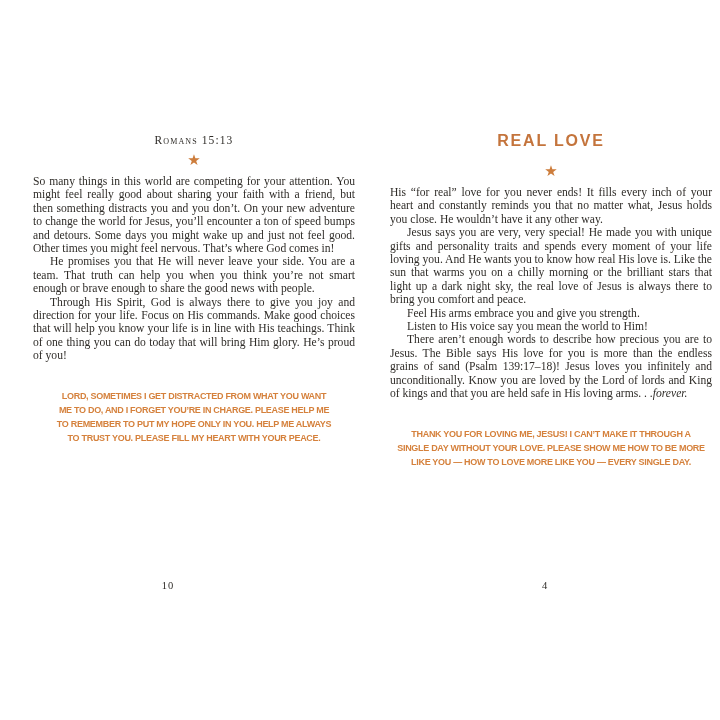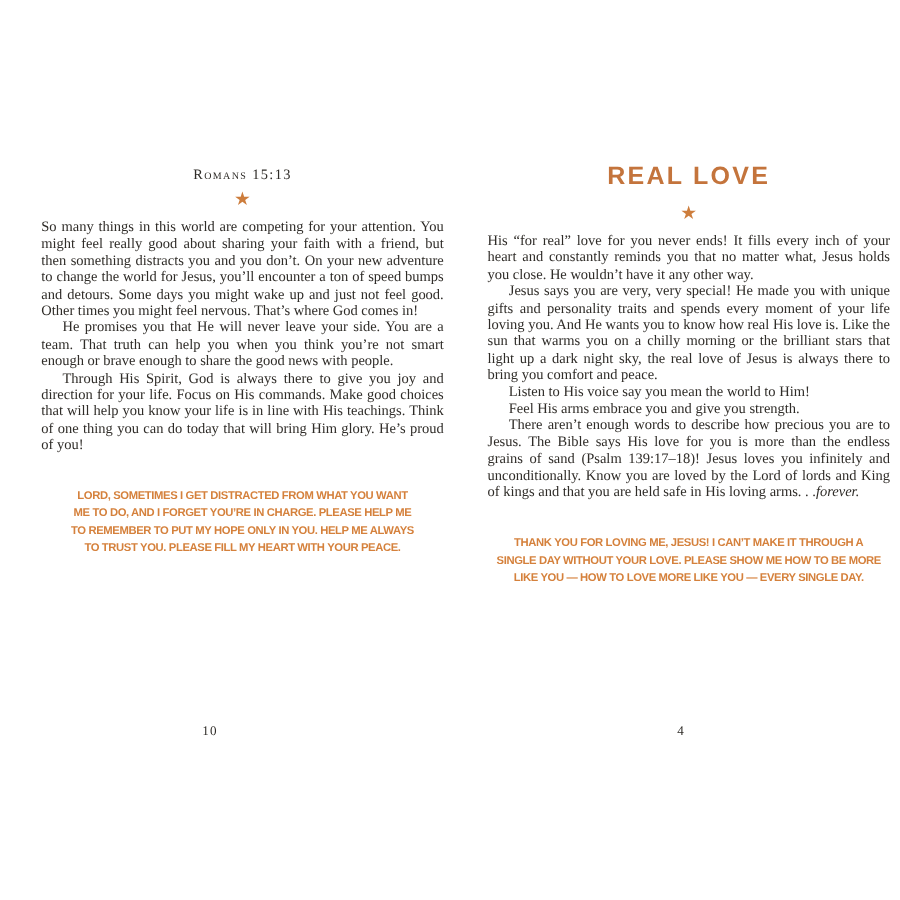--- a/index.html
+++ b/index.html
@@ -31,21 +31,21 @@
     font-weight: 700;
     font-size: 20px;
     line-height: 20px;
     height: 20px;
     letter-spacing: 1.5px;
     text-align: center;
     color: var(--accent-orange, #c4743c);
     margin: 0 0 13px 0;
   }
   #page-right .title {
-    font-size: 20px;
+    font-size: 16px;
     letter-spacing: 1.8px;
   }
   .verse {
     font-style: italic;
     font-size: 12.3px;
     line-height: 14.5px;
     text-align: center;
     white-space: pre-line;
     margin: 0;
   }
@@ -114,22 +114,22 @@
 TO TRUST YOU. PLEASE FILL MY HEART WITH YOUR PEACE.</div>
     <div class="pagenum">10</div>
   </section>
 
   <section class="page" id="page-right">
     <h1 class="title">REAL LOVE</h1>
     <div class="star">★</div>
     <div class="body">
         <p>His “for real” love for you never ends! It fills every inch of your heart and constantly reminds you that no matter what, Jesus holds you close. He wouldn’t have it any other way.</p>
         <p>Jesus says you are very, very special! He made you with unique gifts and personality traits and spends every moment of your life loving you. And He wants you to know how real His love is. Like the sun that warms you on a chilly morning or the brilliant stars that light up a dark night sky, the real love of Jesus is always there to bring you comfort and peace.</p>
+        <p>Feel His arms embrace you and give you strength.</p>
         <p>Listen to His voice say you mean the world to Him!</p>
-        <p>Feel His arms embrace you and give you strength.</p>
         <p>There aren’t enough words to describe how precious you are to Jesus. The Bible says His love for you is more than the endless grains of sand (Psalm 139:17–18)! Jesus loves you infinitely and unconditionally. Know you are loved by the Lord of lords and King of kings and that you are held safe in His loving arms. . .<em>forever.</em></p>
       </div>
     <div class="prayer">THANK YOU FOR LOVING ME, JESUS! I CAN’T MAKE IT THROUGH A
 SINGLE DAY WITHOUT YOUR LOVE. PLEASE SHOW ME HOW TO BE MORE
 LIKE YOU — HOW TO LOVE MORE LIKE YOU — EVERY SINGLE DAY.</div>
     <div class="pagenum">4</div>
   </section>
 
 </div>
 

